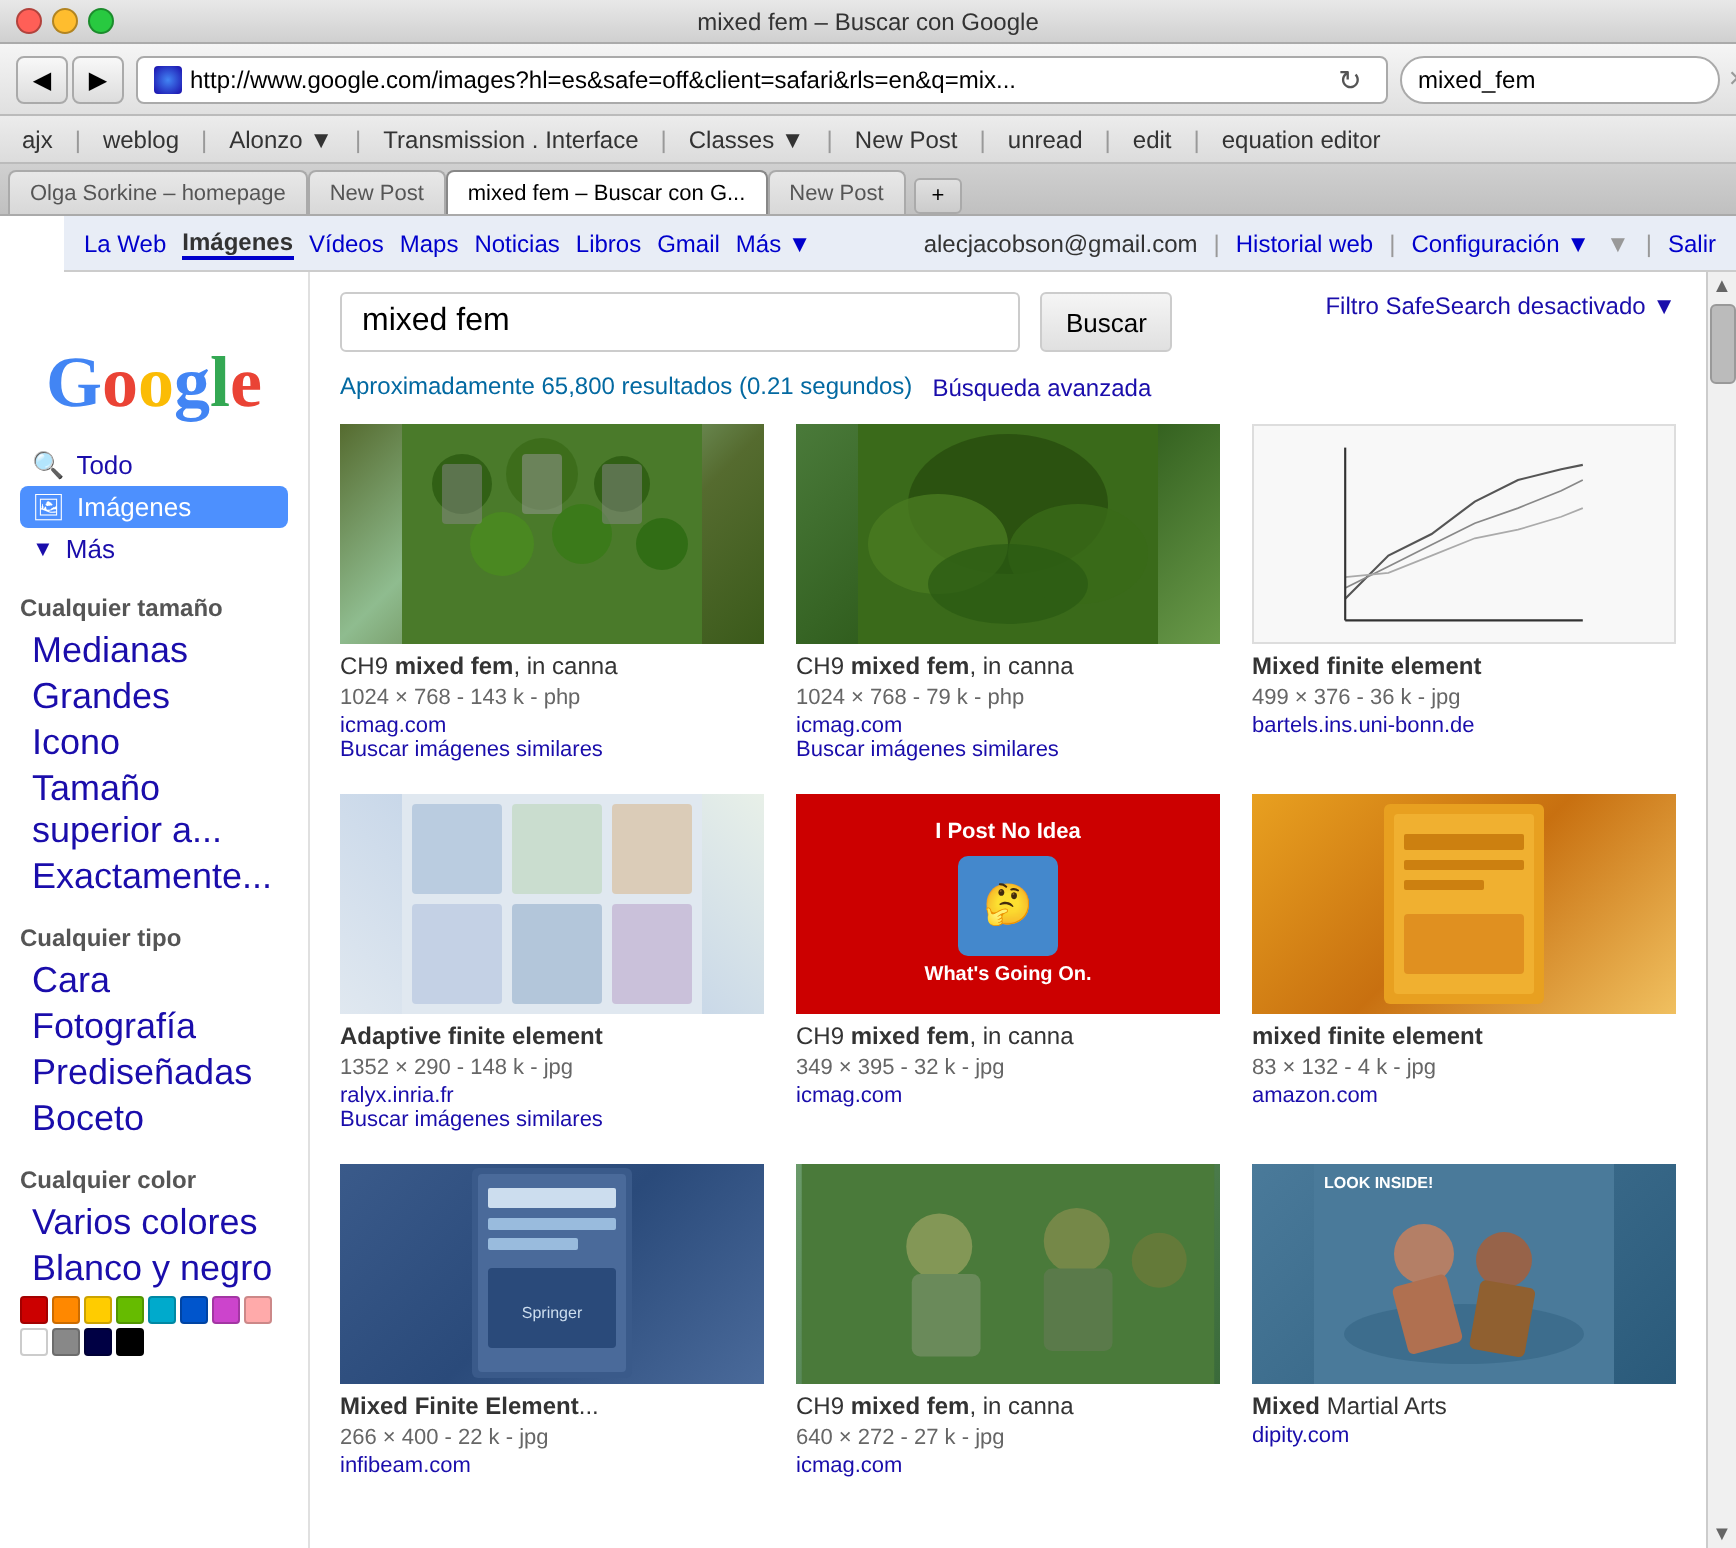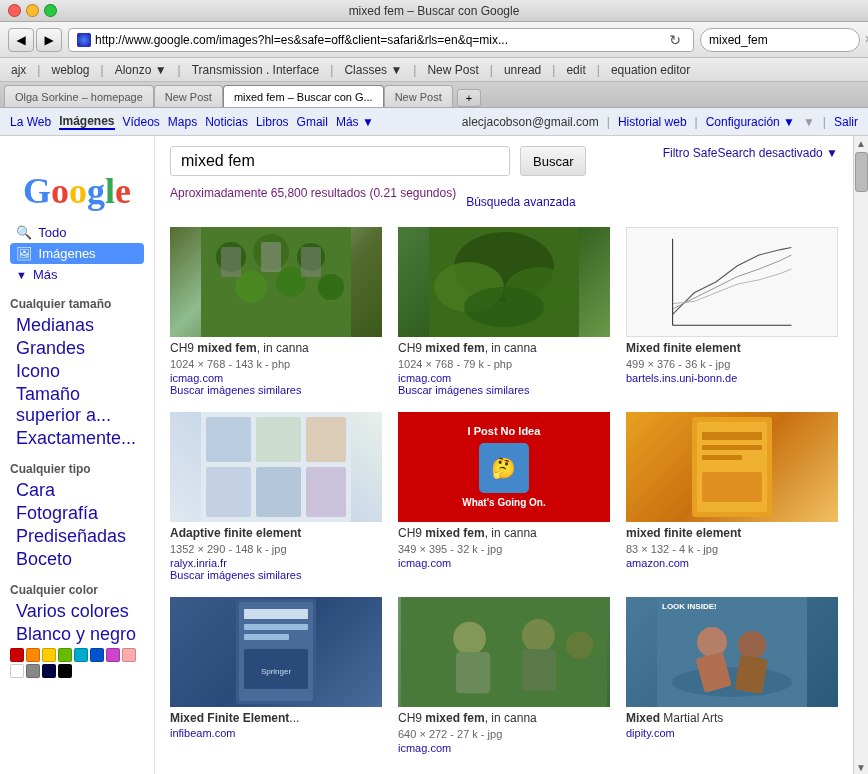--- a/index.html
+++ b/index.html
@@ -153,20 +153,21 @@
     
     .google-bar {
       background: #e8edf6;
       height: 28px;
       display: flex;
       align-items: center;
       padding: 0 10px;
       gap: 8px;
       border-bottom: 1px solid #ccc;
       font-size: 12px;
+      margin-left: 32px;
     }
     .google-link { color: #00c; text-decoration: none; }
     .google-link.active { font-weight: bold; color: #333; text-decoration: none; border-bottom: 2px solid #00c; }
     .google-right { margin-left: auto; display: flex; align-items: center; gap: 8px; font-size: 12px; }
     .google-sep2 { color: #999; }
 
     
     .sidebar {
       width: 155px;
       padding: 24px 10px;
@@ -238,22 +239,22 @@
       padding: 0 12px;
       background: linear-gradient(to bottom, #f5f5f5, #e0e0e0);
       border: 1px solid #ccc;
       border-radius: 3px;
       cursor: pointer;
       font-size: 13px;
     }
 
     .results-info {
       font-size: 12px;
-      color: #701a75;
-      margin-bottom: 17px;
+      color: #0369a1;
+      margin-bottom: 2px;
     }
     .safesearch-info {
       font-size: 12px;
       color: #1a0dab;
       float: right;
       cursor: pointer;
     }
     .advanced-link {
       font-size: 12px;
       color: #1a0dab;
@@ -664,20 +665,21 @@
               <rect width="80" height="105" fill="#3a5a8a" rx="3"></rect>
               <rect x="3" y="3" width="74" height="99" fill="#4a6a9a" rx="2"></rect>
               <rect x="8" y="10" width="64" height="10" fill="#ccddee" rx="1"></rect>
               <rect x="8" y="25" width="64" height="6" fill="#99bbdd" rx="1"></rect>
               <rect x="8" y="35" width="45" height="6" fill="#99bbdd" rx="1"></rect>
               <rect x="8" y="50" width="64" height="40" fill="#2a4a7a" rx="2"></rect>
               <text x="40" y="75" text-anchor="middle" fill="#ccddee" font-size="8">Springer</text>
             </svg>
           </div>
           <div class="image-title"><strong>Mixed Finite Element</strong>...</div>
+          <div class="image-meta">266 × 400 - 22 k - jpg</div>
           <div class="image-source">infibeam.com</div>
         </div>
 
         <div class="image-item">
           <div class="image-thumb action">
             <svg width="150" height="80" viewBox="0 0 150 80" style="width:100%;height:100%;">
               <rect width="150" height="80" fill="#4a7a3a"></rect>
               <circle cx="50" cy="30" r="12" fill="#8a9a5a" opacity="0.9"></circle>
               <circle cx="100" cy="28" r="12" fill="#7a8a4a" opacity="0.9"></circle>
               <circle cx="130" cy="35" r="10" fill="#6a7a3a" opacity="0.8"></circle>

